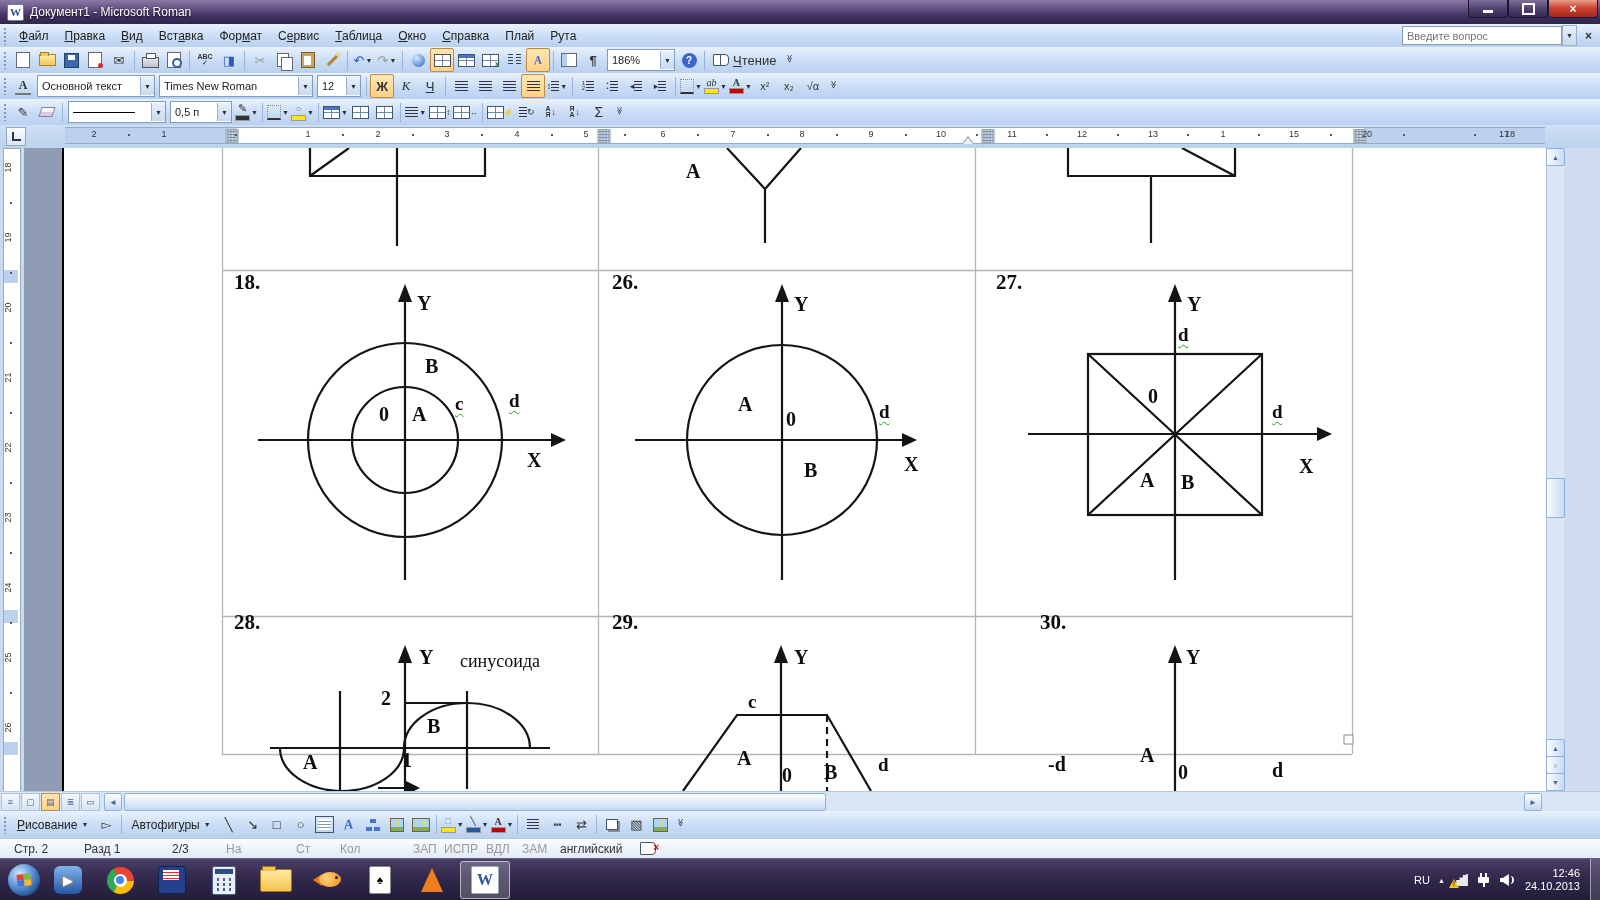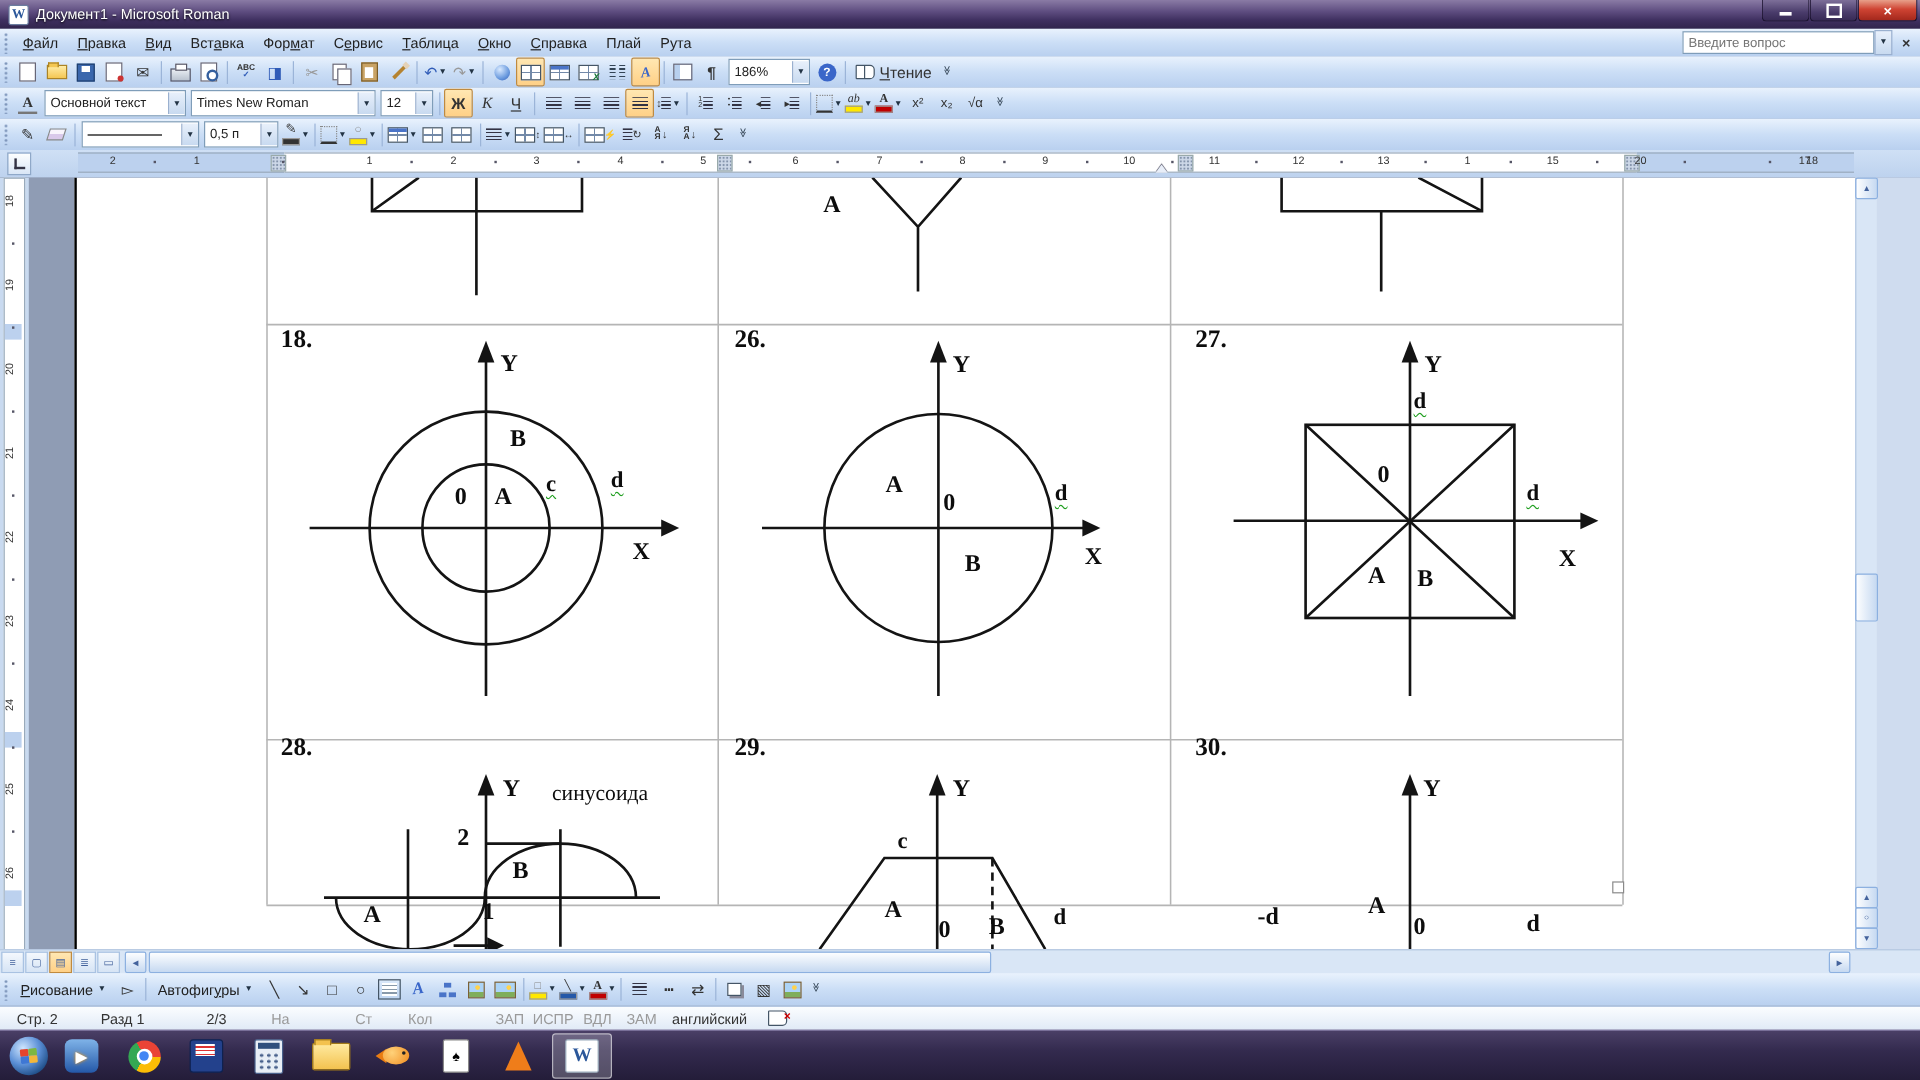--- a/index.html
+++ b/index.html
@@ -662,21 +662,21 @@
   <span class="lbl" style="left:402px;top:602px">1</span>
 
   <span class="lbl lnum" style="left:612px;top:464px">29.</span>
   <span class="lbl" style="left:794px;top:499px">Y</span>
   <span class="lbl lsm" style="left:748px;top:544px">c</span>
   <span class="lbl" style="left:737px;top:600px">A</span>
   <span class="lbl" style="left:782px;top:617px">0</span>
   <span class="lbl" style="left:824px;top:614px">B</span>
   <span class="lbl lsm" style="left:878px;top:607px">d</span>
 
-  <span class="lbl lnum" style="left:996px;top:464px">30.</span>
+  <span class="lbl lnum" style="left:1040px;top:464px">30.</span>
   <span class="lbl" style="left:1186px;top:499px">Y</span>
   <span class="lbl" style="left:1048px;top:606px">-d</span>
   <span class="lbl" style="left:1140px;top:597px">A</span>
   <span class="lbl" style="left:1178px;top:614px">0</span>
   <span class="lbl" style="left:1272px;top:612px">d</span>
 
   <div id="vruler">
     <div class="band"></div>
     <div class="vblue" style="top:122px"></div>
     <div class="vblue" style="top:462px"></div>
@@ -861,13 +861,30 @@
     </div>
   <div class="slot">
       <span class="cards">♠</span>
     </div>
   <div class="slot">
       <span class="vlc"></span>
     </div>
   <div class="slot active">
       <span class="wicon">W</span>
     </div>
+  <div id="tray">
+    <span>RU</span>
+    <span class="caret">▲</span>
+    <span class="net">
+        <span class="bars"></span>
+        <span class="warn">!</span>
+      </span>
+    <span class="plug">
+        <i></i>
+      </span>
+    <span class="spk"></span>
+    <div id="clock">
+      <div>12:46</div>
+      <div>24.10.2013</div>
+    </div>
+    <div id="showdesk"></div>
+  </div>
 </div>
 
 </body></html>

